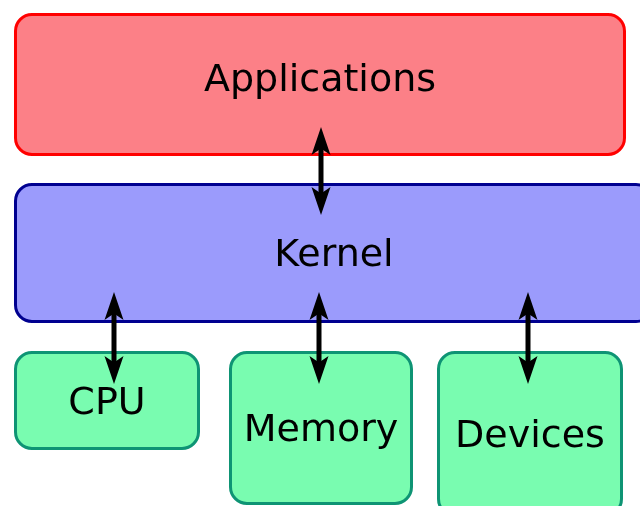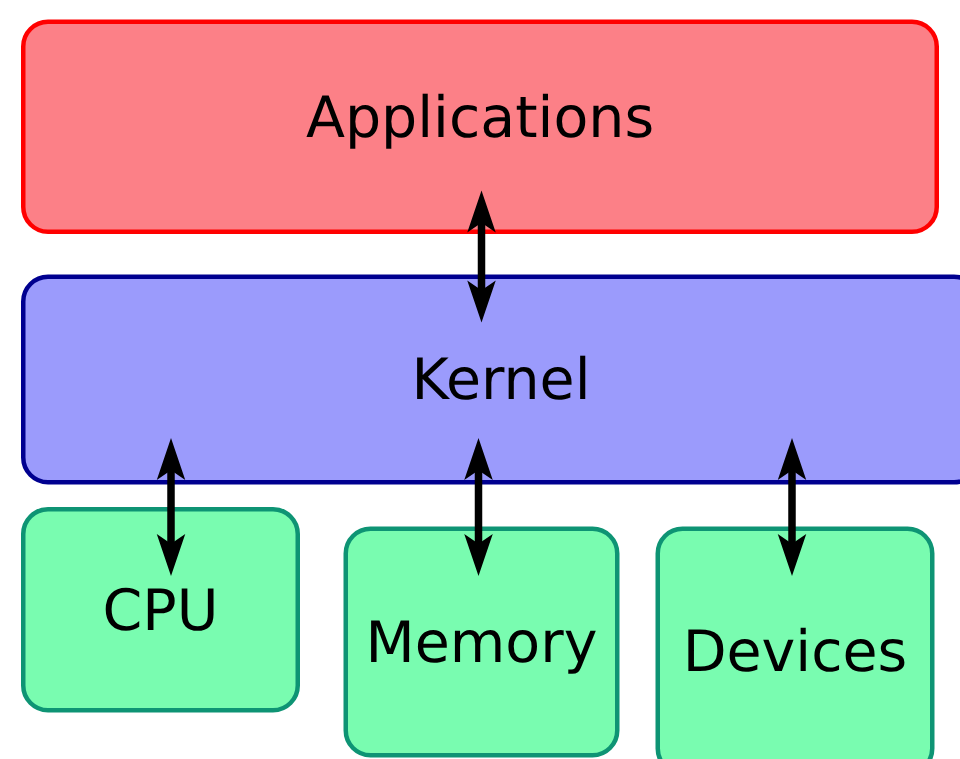--- a/index.html
+++ b/index.html
@@ -27,21 +27,21 @@
   .node .label {
     color: #000000;
     font-size: 38px;
     line-height: 1;
     white-space: nowrap;
   }
   
   #node-applications { left: 14px; top: 13px;  width: 612px; height: 143px; }
   #node-applications .label { transform: translateY(-7px); }
   #node-kernel       { left: 14px; top: 183px; width: 640px; height: 140px; }
-  #node-cpu          { left: 14px;  top: 338px; width: 186px; height: 137px; }
+  #node-cpu          { left: 14px;  top: 351px; width: 186px; height: 99px; }
   #node-memory       { left: 229px; top: 351px; width: 184px; height: 154px; }
   #node-devices      { left: 437px; top: 351px; width: 186px; height: 166px; }
   #arrow-layer {
     position: absolute;
     left: 0; top: 0;
     width: 640px;
     height: 506px;
     pointer-events: none;
   }
 </style>

